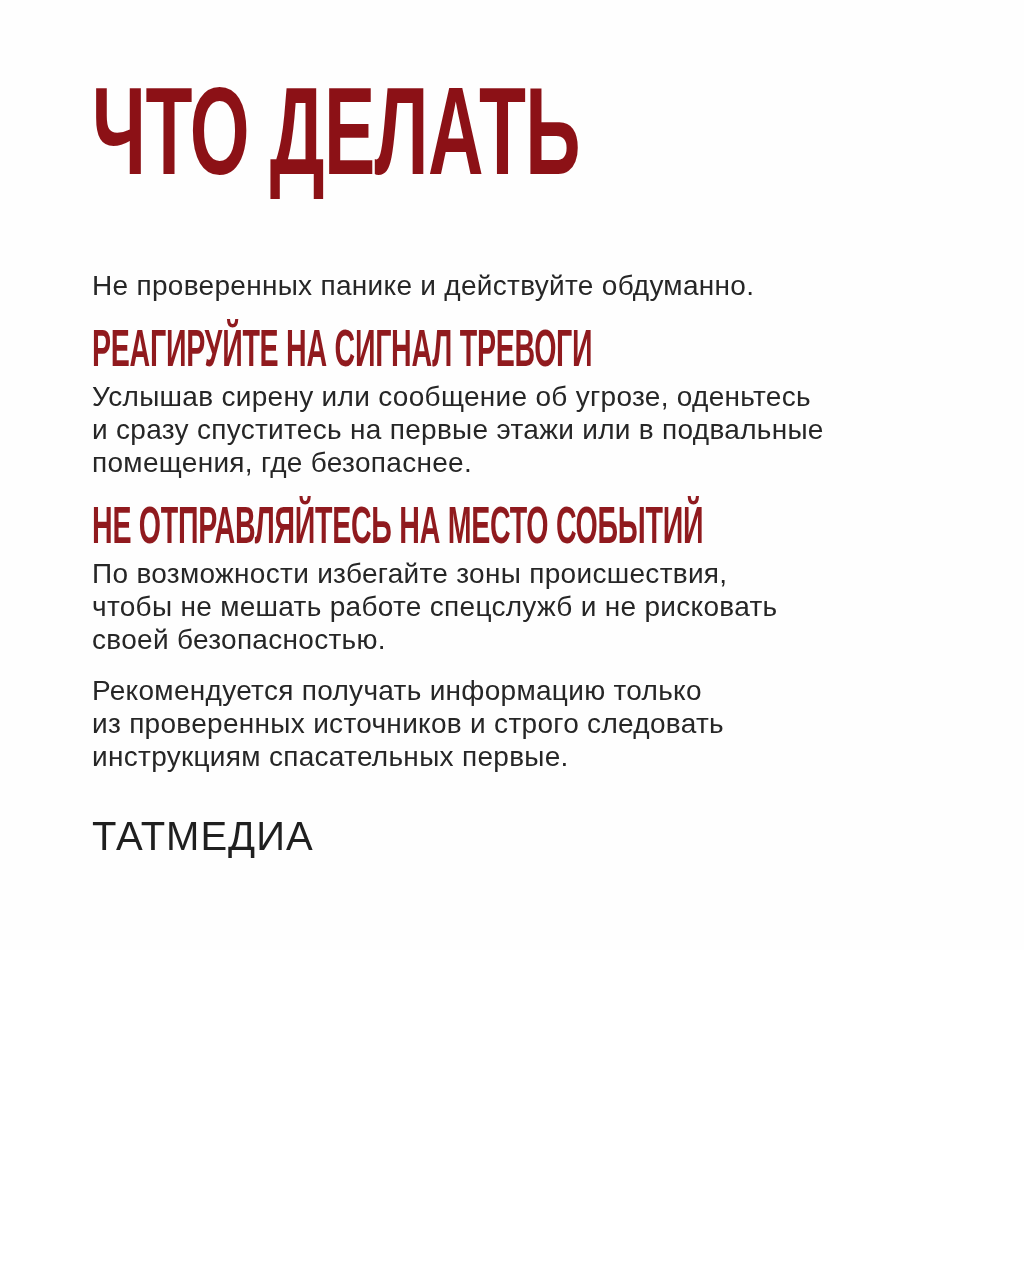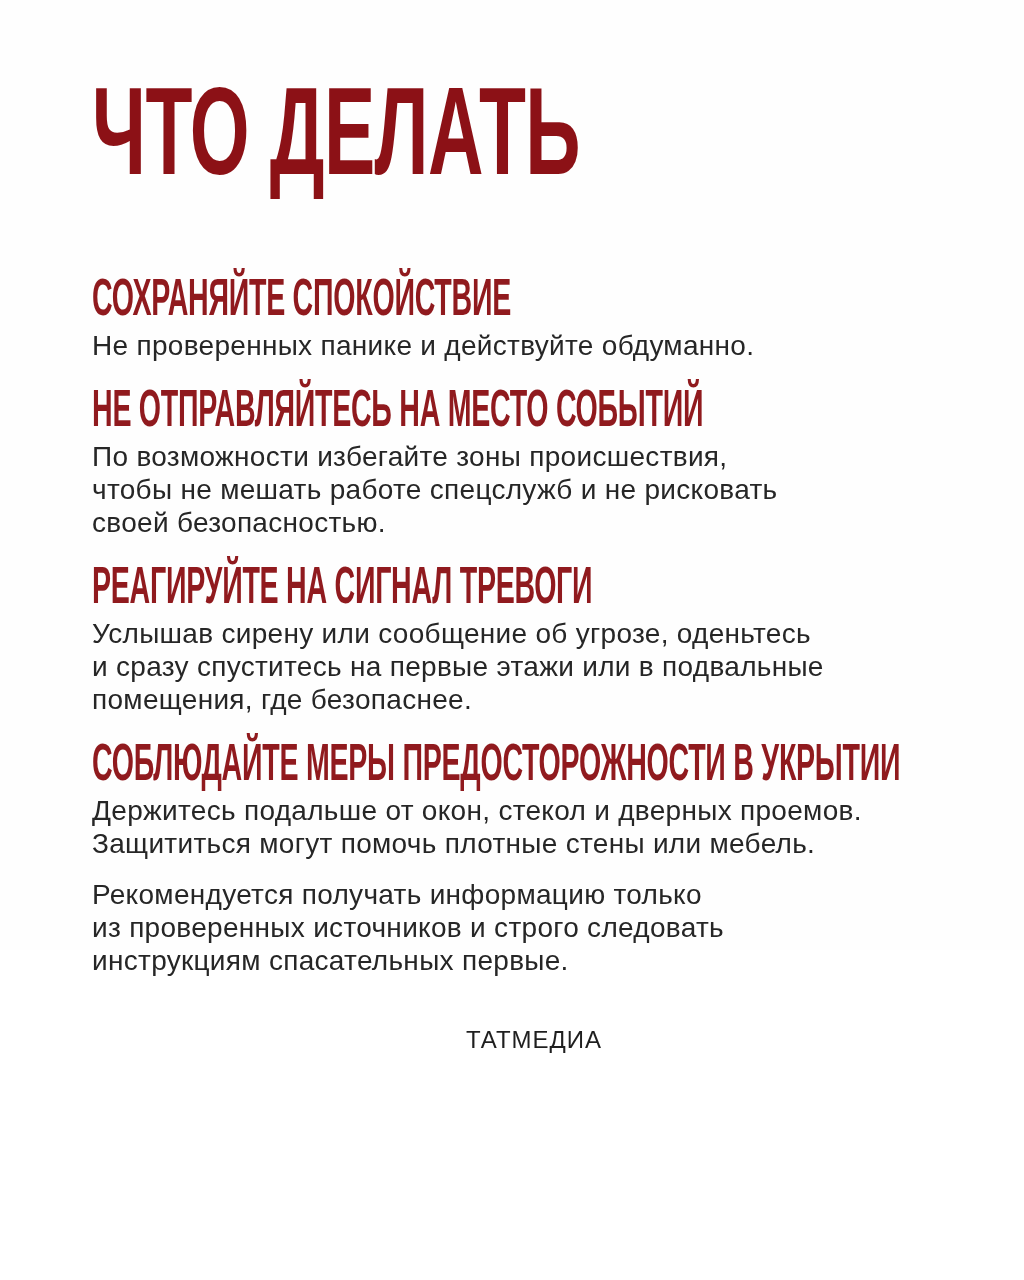--- a/index.html
+++ b/index.html
@@ -57,60 +57,54 @@
     padding: 0;
     font-size: 28px;
     line-height: 33px;
     letter-spacing: 0.3px;
     color: var(--body-text, #262626);
     white-space: pre-line;
     font-weight: 500;
   }
   .footer {
     margin-top: 43px;
-    text-align: center;
-    font-size: 24px;
+    text-align: left;
+    font-size: 40px;
     line-height: 40px;
     letter-spacing: 1px;
     color: var(--footer-text, #1f1f1f);
   }
 </style>
 </head>
 <body>
 
 <div class="page">
 
   <h1 class="title">
     <span class="title-line"><span class="cond">ЧТО ДЕЛАТЬ</span></span>
   </h1>
 
   <section class="section">
-    <h2 class="heading"><span class="cond">СОХРАНЯЙТЕ СПОКОЙСТВИЕ</span></h2>
     <p class="body-text">Не проверенных панике и действуйте обдуманно.</p>
-  </section>
-
-  <section class="section">
-    <h2 class="heading"><span class="cond">НЕ ОТПРАВЛЯЙТЕСЬ НА МЕСТО СОБЫТИЙ</span></h2>
-    <p class="body-text">По возможности избегайте зоны происшествия,
-чтобы не мешать работе спецслужб и не рисковать
-своей безопасностью.</p>
   </section>
 
   <section class="section">
     <h2 class="heading"><span class="cond">РЕАГИРУЙТЕ НА СИГНАЛ ТРЕВОГИ</span></h2>
     <p class="body-text">Услышав сирену или сообщение об угрозе, оденьтесь
 и сразу спуститесь на первые этажи или в подвальные
 помещения, где безопаснее.</p>
   </section>
 
   <section class="section">
-    <h2 class="heading"><span class="cond">СОБЛЮДАЙТЕ МЕРЫ ПРЕДОСТОРОЖНОСТИ В УКРЫТИИ</span></h2>
-    <p class="body-text">Держитесь подальше от окон, стекол и дверных проемов.
-Защититься могут помочь плотные стены или мебель.</p>
+    <h2 class="heading"><span class="cond">НЕ ОТПРАВЛЯЙТЕСЬ НА МЕСТО СОБЫТИЙ</span></h2>
+    <p class="body-text">По возможности избегайте зоны происшествия,
+чтобы не мешать работе спецслужб и не рисковать
+своей безопасностью.</p>
   </section>
+
 
   <section class="section">
     <p class="body-text">Рекомендуется получать информацию только
 из проверенных источников и строго следовать
 инструкциям спасательных первые.</p>
   </section>
 
   <div class="footer">
     <span>ТАТМЕДИА</span>
   </div>

